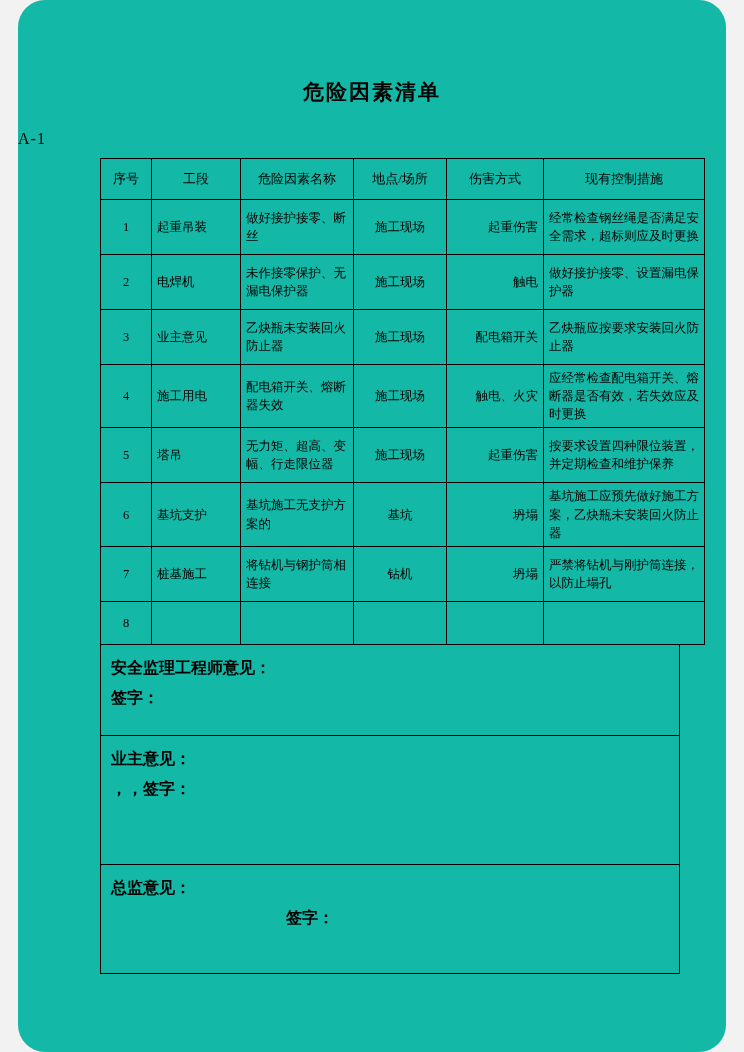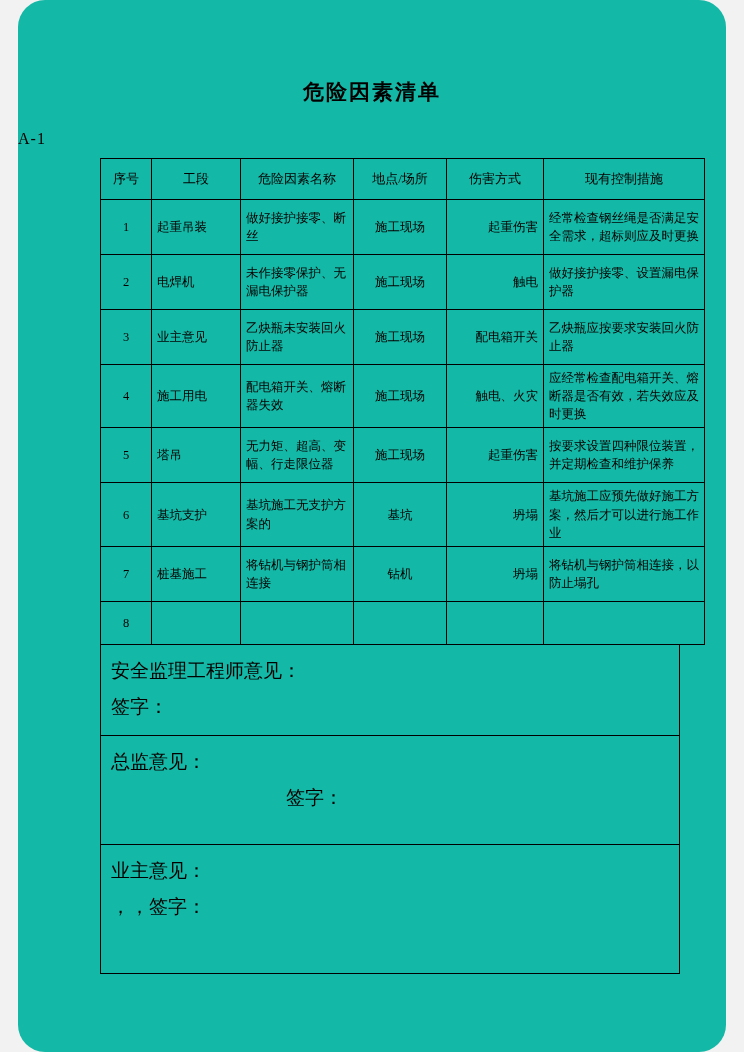--- a/index.html
+++ b/index.html
@@ -75,23 +75,24 @@
   table.notes-tbl {
     border-collapse: collapse;
     width: 580px;
     table-layout: fixed;
   }
   table.notes-tbl td {
     border: 1px solid #000;
     border-top: none;
     vertical-align: top;
     padding: 8px 10px;
-    font-size: 19px;
+    font-size: 16px;
     line-height: 1.9;
     color: #000;
+    font-weight: bold;
   }
   .note-block-1 { height: 74px; }
   .note-block-2 { height: 92px; }
   .note-block-3 { height: 112px; }
   .sig-right {
     display: inline-block;
     margin-left: 175px;
   }
   .note-line { display: block; }
 </style>
@@ -156,29 +157,29 @@
           <td class="c-place">施工现场</td>
           <td class="c-harm">起重伤害</td>
           <td class="c-meas">按要求设置四种限位装置，并定期检查和维护保养</td>
         </tr>
         <tr>
           <td class="c-num">6</td>
           <td class="c-stage">基坑支护</td>
           <td class="c-name">基坑施工无支护方案的</td>
           <td class="c-place">基坑</td>
           <td class="c-harm">坍塌</td>
-          <td class="c-meas">基坑施工应预先做好施工方案，然后才可以进行施工作业</td>
+          <td class="c-meas">基坑施工应预先做好施工方案，乙炔瓶未安装回火防止器</td>
         </tr>
         <tr>
           <td class="c-num">7</td>
           <td class="c-stage">桩基施工</td>
           <td class="c-name">将钻机与钢护筒相连接</td>
           <td class="c-place">钻机</td>
           <td class="c-harm">坍塌</td>
-          <td class="c-meas">将钻机与钢护筒相连接，以防止塌孔</td>
+          <td class="c-meas">严禁将钻机与刚护筒连接，以防止塌孔</td>
         </tr>
         <tr class="empty-row">
           <td class="c-num">8</td>
           <td class="c-stage"></td>
           <td class="c-name"></td>
           <td class="c-place"></td>
           <td class="c-harm"></td>
           <td class="c-meas"></td>
         </tr>
       </tbody>
@@ -188,28 +189,28 @@
   <div class="notes">
     <table class="notes-tbl">
       <tbody>
           <tr>
         <td class="note-block-1">
           <span class="note-line">安全监理工程师意见：</span>
           <span class="note-line">签字：</span>
         </td>
       </tr>
       <tr>
+        <td class="note-block-3">
+          <span class="note-line">业主意见：</span>
+          <span class="note-line">，，签字：</span>
+        </td>
+      </tr>
+      <tr>
         <td class="note-block-2">
           <span class="note-line">总监意见：</span>
           <span class="sig-right">签字：</span>
         </td>
       </tr>
-      <tr>
-        <td class="note-block-3">
-          <span class="note-line">业主意见：</span>
-          <span class="note-line">，，签字：</span>
-        </td>
-      </tr>
     </tbody>
       </table>
   </div>
 
 </div>
 
 </body></html>

